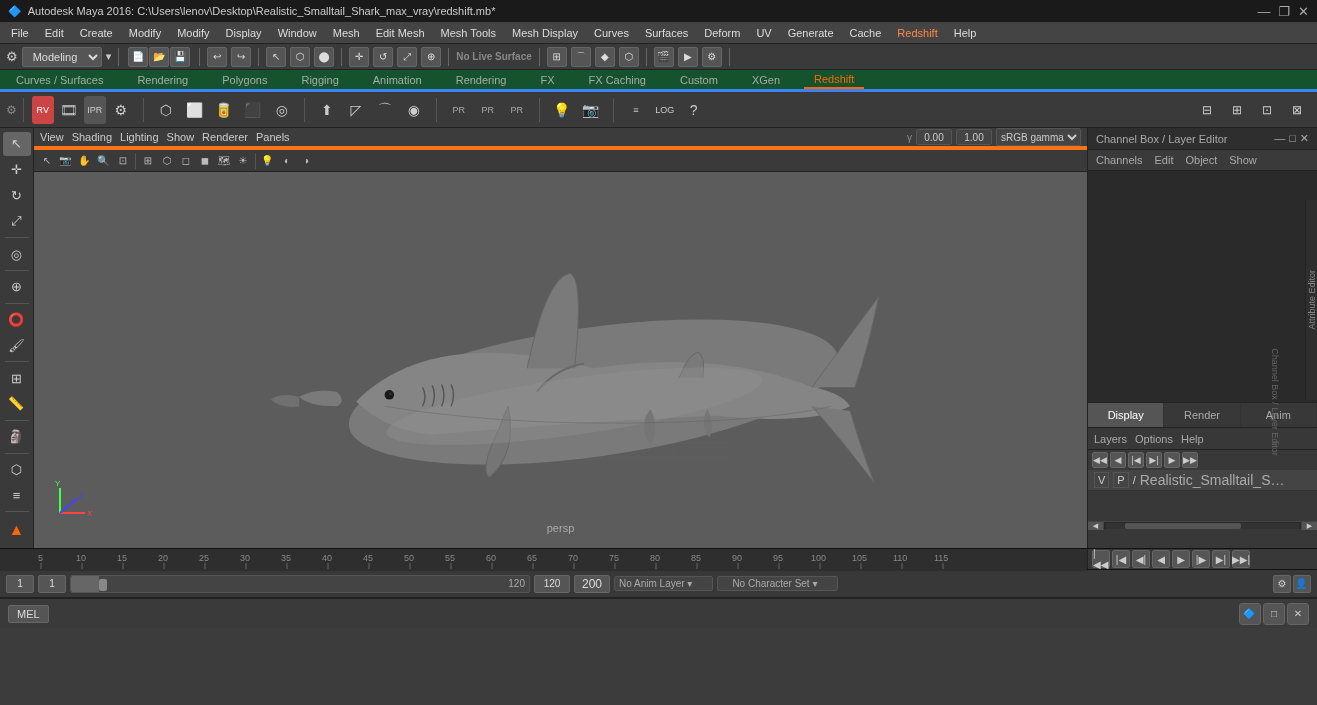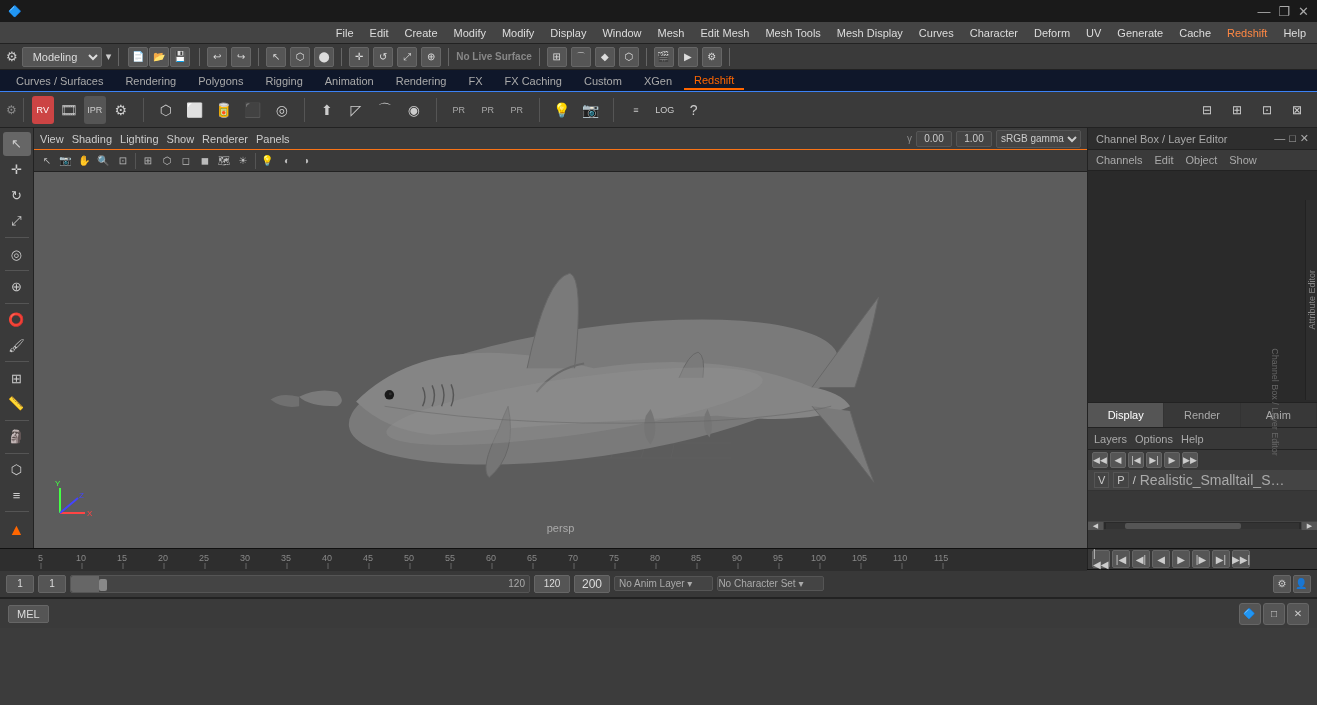--- a/index.html
+++ b/index.html
@@ -37,21 +37,20 @@
     
     #menu-bar {
       width: 100%;
       height: 22px;
       background: #444;
       display: flex;
       align-items: center;
       padding: 0 4px;
       gap: 2px;
       border-bottom: 1px solid #222;
-      justify-content: flex-end;
     }
     .menu-item {
       padding: 2px 7px;
       cursor: pointer;
       font-size: 11px;
       color: #ddd;
       border-radius: 2px;
     }
 
     
@@ -92,26 +91,26 @@
       align-items: center;
       justify-content: center;
       font-size: 10px;
       color: #ddd;
     }
 
     
     #module-tabs {
       width: 100%;
       height: 22px;
-      background: #0f172a;
+      background: #14532d;
       display: flex;
       align-items: center;
       padding: 0 6px;
-      gap: 2px;
-      border-bottom: 1px solid #3b82f6;
+      gap: 14px;
+      border-bottom: 3px solid #3b82f6;
     }
     .module-tab {
       padding: 2px 10px;
       cursor: pointer;
       font-size: 11px;
       color: #aaa;
       border-radius: 2px 2px 0 0;
     }
     .module-tab.active {
       color: #ff6600;
@@ -181,21 +180,21 @@
 
     
     #viewport-top {
       width: 100%;
       height: 22px;
       background: #3c3c3c;
       display: flex;
       align-items: center;
       padding: 0 6px;
       gap: 8px;
-      border-bottom: 1px solid #f97316;
+      border-bottom: 4px solid #f97316;
     }
     .vp-menu { font-size: 11px; color: #ccc; cursor: pointer; }
 
     
     #viewport-toolbar {
       width: 100%;
       height: 22px;
       background: #3a3a3a;
       display: flex;
       align-items: center;
@@ -429,20 +428,21 @@
       flex-direction: column;
       flex: 1;
     }
   </style>
 </head>
 <body>
 
 <div id="title-bar">
   <div id="title-bar-left">
     <span>🔷</span>
+    <span>Autodesk Maya 2016: C:\Users\lenov\Desktop\Realistic_Smalltail_Shark_max_vray\redshift.mb*</span>
   </div>
   <div id="title-bar-controls">
     <span>—</span>
     <span>❐</span>
     <span>✕</span>
   </div>
 </div>
 
 <div id="menu-bar">
   <span class="menu-item">File</span>
@@ -450,21 +450,21 @@
   <span class="menu-item">Create</span>
   <span class="menu-item">Modify</span>
   <span class="menu-item">Modify</span>
   <span class="menu-item">Display</span>
   <span class="menu-item">Window</span>
   <span class="menu-item">Mesh</span>
   <span class="menu-item">Edit Mesh</span>
   <span class="menu-item">Mesh Tools</span>
   <span class="menu-item">Mesh Display</span>
   <span class="menu-item">Curves</span>
-  <span class="menu-item">Character</span>
+  <span class="menu-item">Surfaces</span>
   <span class="menu-item">Deform</span>
   <span class="menu-item">UV</span>
   <span class="menu-item">Generate</span>
   <span class="menu-item">Cache</span>
   <span class="menu-item" style="color:#ff8844;">Redshift</span>
   <span class="menu-item">Help</span>
 </div>
 
 <div id="workflow-bar">
   <span style="font-size:13px;">⚙</span>
@@ -850,21 +850,21 @@
   <input class="frame-input" type="text" value="1" style="width: 28px; height: 18px; background: rgb(85, 85, 85); border: 1px solid rgb(102, 102, 102); color: rgb(221, 221, 221); font-size: 10px; text-align: center; border-radius: 2px;">
 
   <div style="position:relative; display:flex; align-items:center; width:460px; height:18px; background:#444; border:1px solid #555; border-radius:2px;">
     <div style="width:28px; height:100%; background:#666; border-radius:2px 0 0 2px;"></div>
     <div style="position:absolute; left:28px; top:3px; width:8px; height:12px; background:#888; border-radius:2px; cursor:ew-resize;"></div>
     <span style="position:absolute; right:4px; font-size:10px; color:#aaa;">120</span>
   </div>
   <input class="frame-input" type="text" value="120" style="width: 36px; height: 18px; background: rgb(85, 85, 85); border: 1px solid rgb(102, 102, 102); color: rgb(221, 221, 221); font-size: 10px; text-align: center; border-radius: 2px;">
   <input class="frame-input" type="text" value="200" style="width: 36px; height: 18px; background: rgb(85, 85, 85); border: 1px solid rgb(102, 102, 102); color: rgb(221, 221, 221); font-size: 12px; text-align: center; border-radius: 2px;">
   <span style="font-size:10px; color:#aaa; background:#444; border:1px solid #555; padding:1px 20px 1px 4px; border-radius:2px; cursor:pointer; position:relative; min-width:90px;">No Anim Layer ▾</span>
-  <span style="font-size:10px; color:#aaa; background:#444; border:1px solid #555; padding:1px 20px 1px 0; border-radius:2px; cursor:pointer; position:relative; min-width:100px;">No Character Set ▾</span>
+  <span style="font-size:10px; color:#aaa; background:#444; border:1px solid #555; padding:1px 20px 1px 14px; border-radius:2px; cursor:pointer; position:relative; min-width:100px;">No Character Set ▾</span>
   <div style="margin-left:auto; display:flex; gap:2px;">
     <div style="width:18px; height:18px; background:#555; border:1px solid #666; border-radius:2px; display:flex; align-items:center; justify-content:center; cursor:pointer; font-size:10px;">⚙</div>
     <div style="width:18px; height:18px; background:#555; border:1px solid #666; border-radius:2px; display:flex; align-items:center; justify-content:center; cursor:pointer; font-size:10px;">👤</div>
   </div>
 </div>
 
 <div id="bottom-bar">
   <button class="mel-btn">MEL</button>
   <div style="margin-left:auto; display:flex; gap:2px;">
     <div class="taskbar-item">🔷</div>

